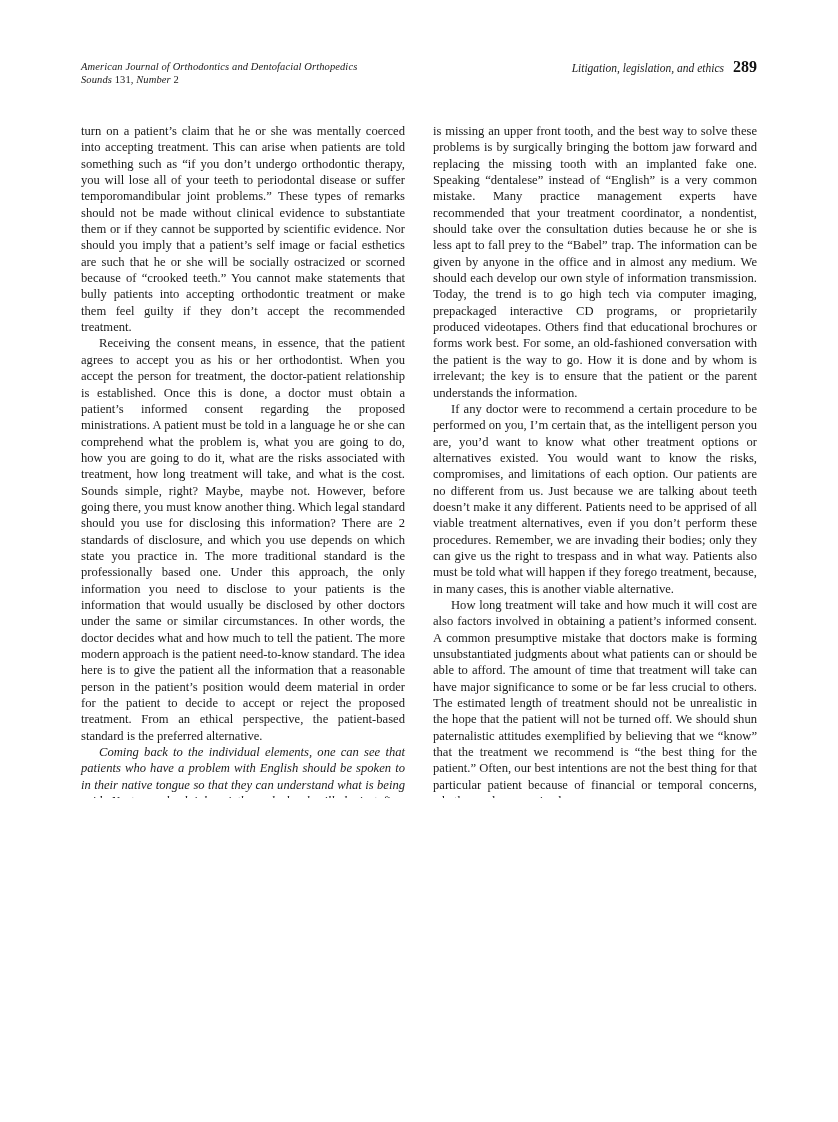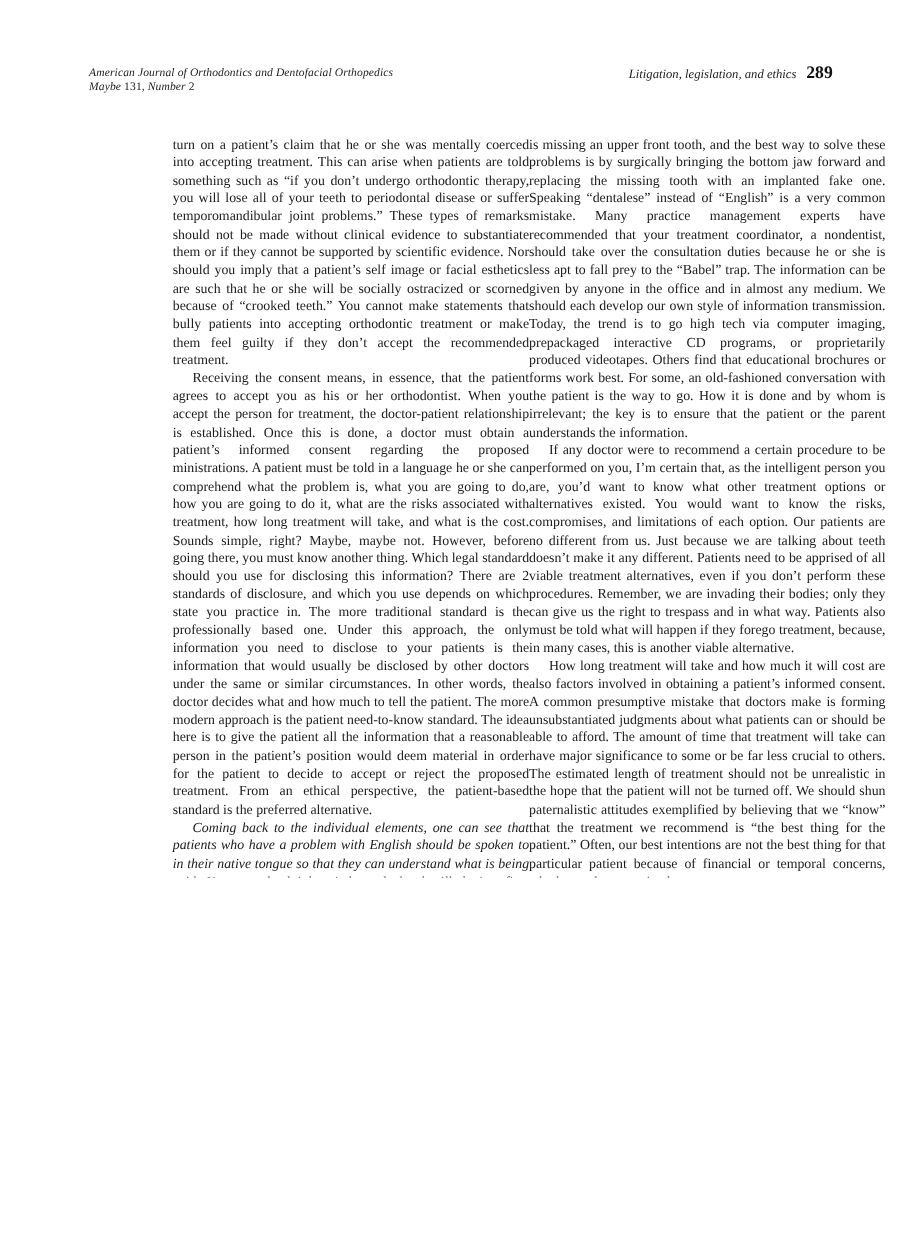--- a/index.html
+++ b/index.html
@@ -66,22 +66,21 @@
     color: #111111;
   }
 
   
   .columns {
     position: absolute;
     left: 81px;
     top: 123px;
     width: 676px;
     display: flex;
-    justify-content: flex-end;
-    margin-left: 48px;
+    justify-content: space-between;
   }
   .column {
     width: 324px;
   }
   .column p {
     margin: 0;
     font-size: 12.6px;
     line-height: 16.35px;
     text-align: justify;
     text-justify: inter-word;
@@ -99,21 +98,21 @@
 </style>
 </head>
 <body>
 
 <div class="page">
 
   <div class="running-head">
     <div class="rh-left">
       <span>American Journal of Orthodontics and Dentofacial Orthopedics</span>
       <span class="vol-line">
-        <span>Maybe </span><span class="vol-num">131</span><span>, Number </span><span class="vol-num">2</span>
+        <span>Sounds </span><span class="vol-num">131</span><span>, Number </span><span class="vol-num">2</span>
       </span>
     </div>
     <div class="rh-right">
       <span class="rh-section">Litigation, legislation, and ethics</span>
       <span class="rh-pageno">289</span>
     </div>
   </div>
 
   <div class="columns">
 

